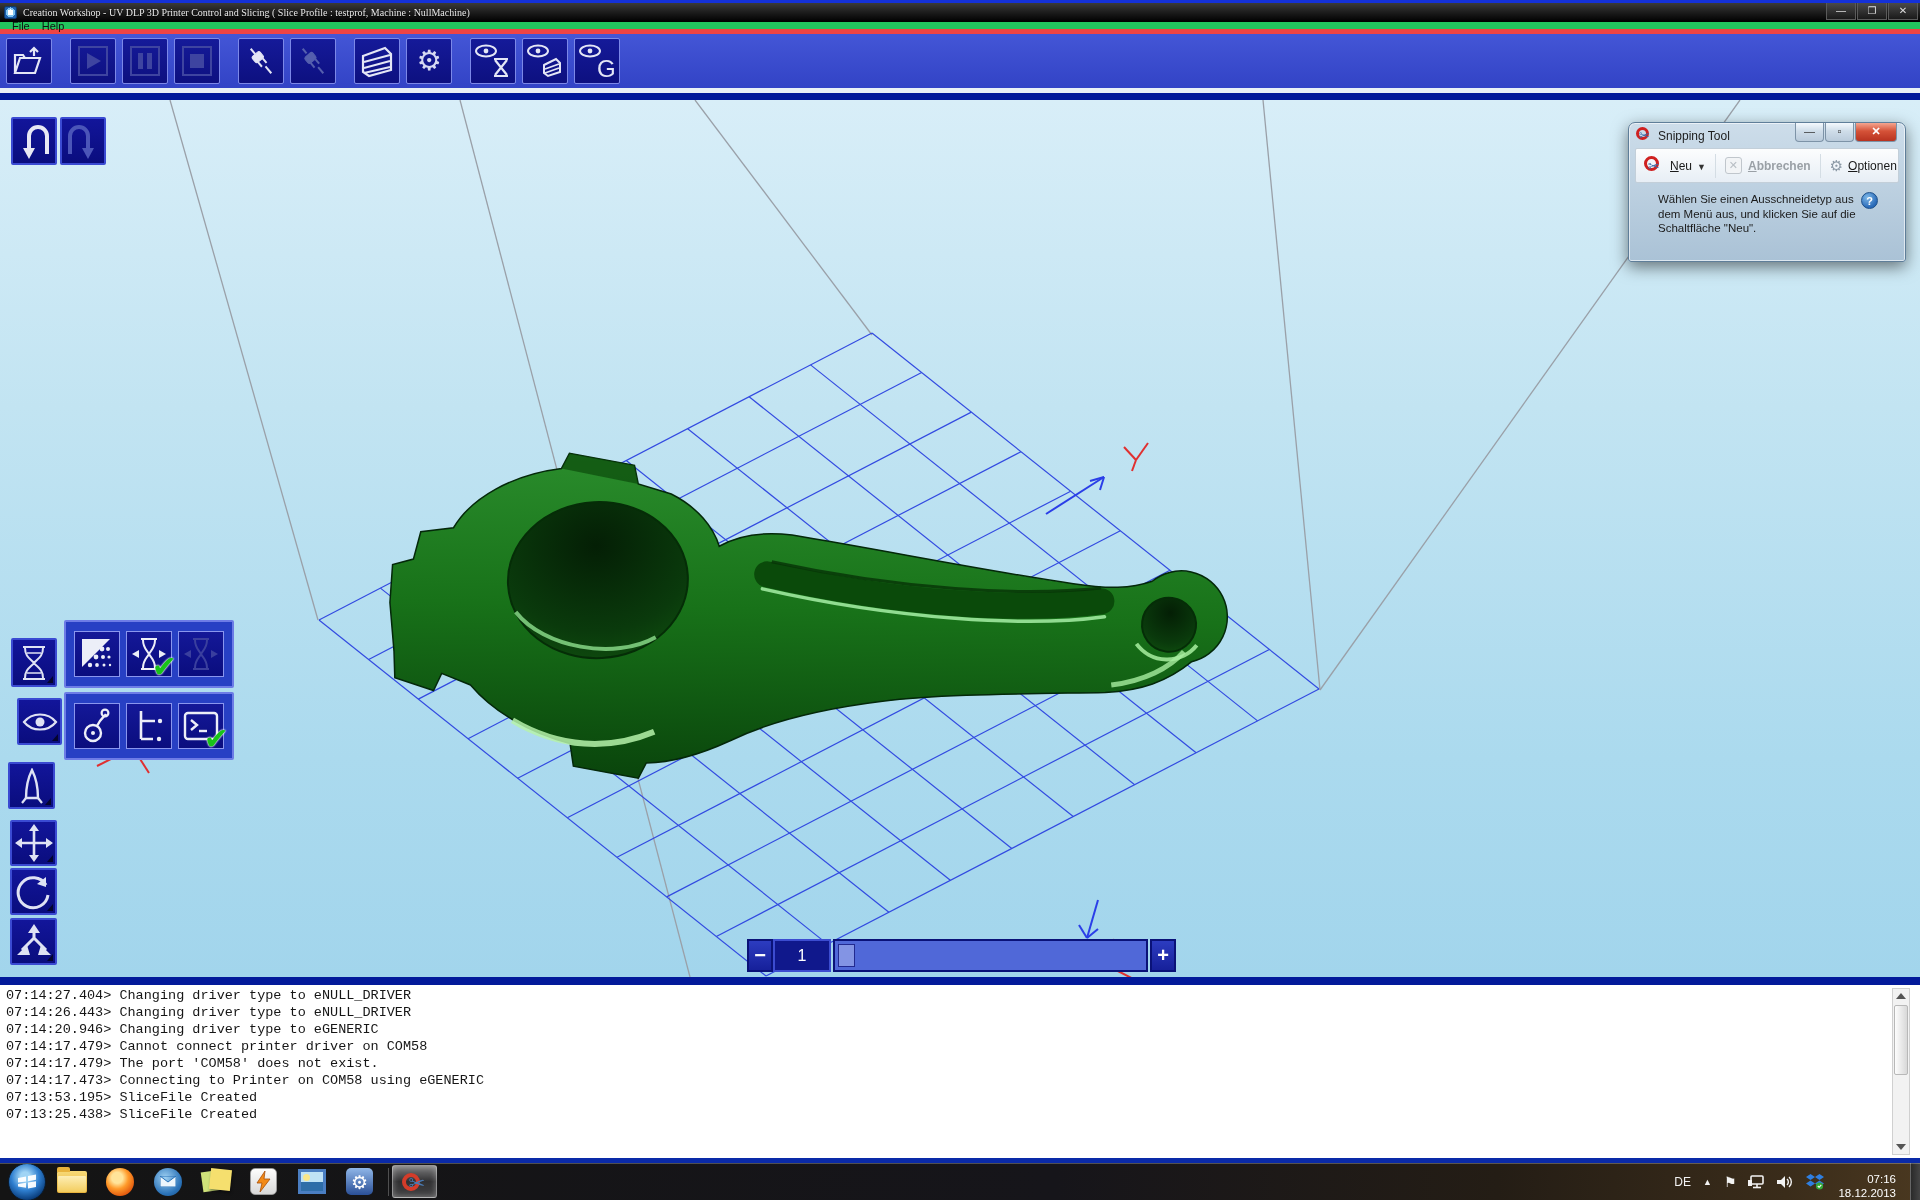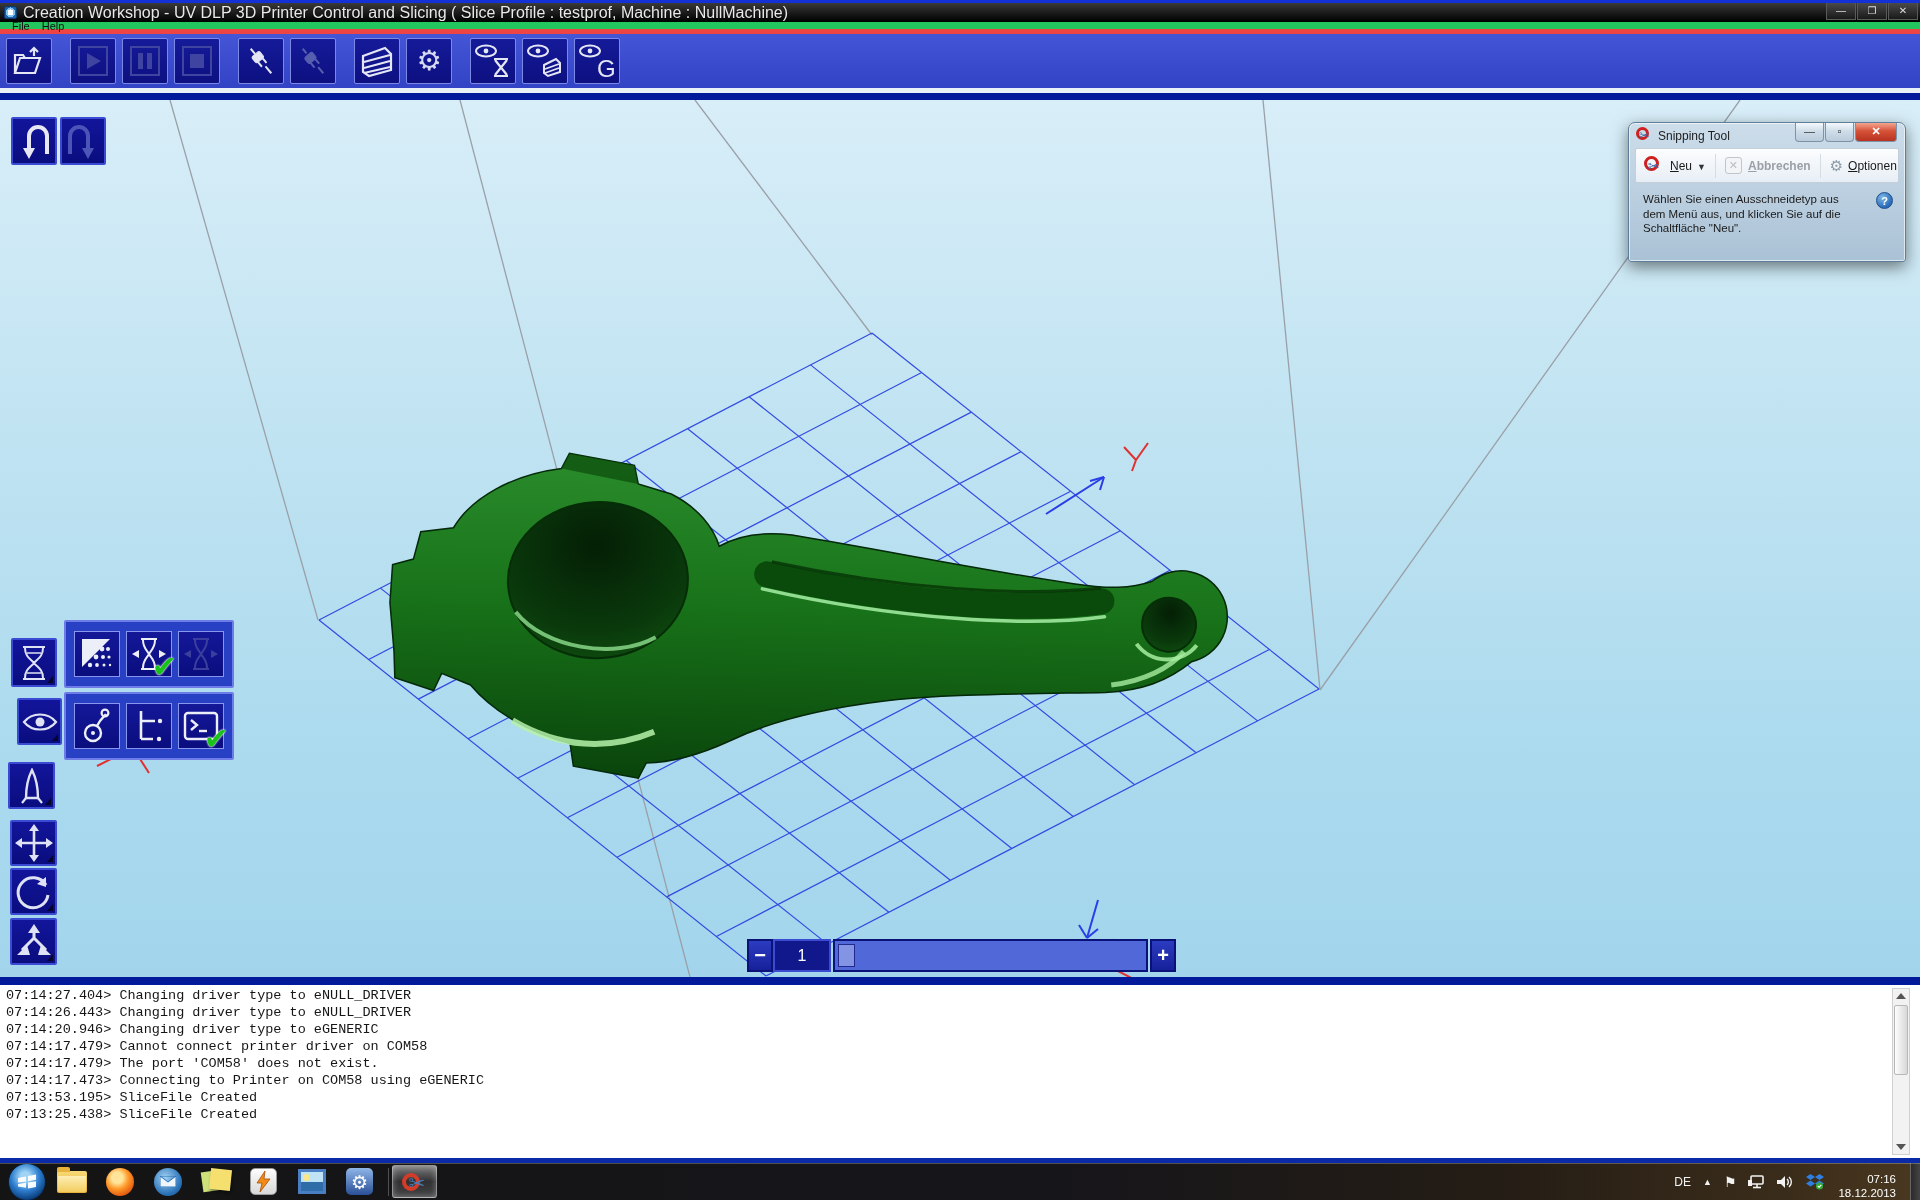--- a/index.html
+++ b/index.html
@@ -5,21 +5,21 @@
   * { margin:0; padding:0; box-sizing:border-box; }
   html,body { width:1920px; height:1200px; overflow:hidden; font-family:"Liberation Sans",sans-serif; background:#000; }
   .abs { position:absolute; }
 
   
   #top-edge { left:0; top:0; width:1920px; height:3px; background:#1431d8; }
   #titlebar { left:0; top:3px; width:1920px; height:19px;
     background:linear-gradient(180deg,#3a3a3a,#161616 60%,#000); display:flex; align-items:center; }
   #app-icon { width:13px; height:13px; margin:0 6px 0 4px; border-radius:2px;
     background:radial-gradient(circle at 50% 50%, #fff 0 3px, #7ec2f0 3px 5px, #1c5fae 5px); border:1px solid #0d3a6e; }
-  #title-text { color:#e9e9e9; font-size:16px; white-space:nowrap; text-shadow:0 1px 1px #000; }
+  #title-text { color:#e9e9e9; font-size:10px; white-space:nowrap; text-shadow:0 1px 1px #000;font-family:Liberation Serif, serif; }
   .winbtns { position:absolute; right:2px; top:0; height:17px; display:flex; }
   .winbtn { width:30px; height:17px; margin-left:1px; background:linear-gradient(180deg,#4a4a4a,#1a1a1a);
     border:1px solid #5a5a5a; border-top:none; color:#ddd; font-size:10px; line-height:15px; text-align:center; }
   #menubar { left:0; top:22px; width:1920px; height:12px; background:#22c55e; display:flex; align-items:center; border-bottom:5px solid #ef4444;}
   .menu-item { font-size:11px; color:#111; margin-left:12px; }
 
   
   #toolbar { left:0; top:34px; width:1920px; height:54px; background:linear-gradient(180deg,#4456d6,#3243c6);
     display:flex; align-items:center; }
   .tbtn { width:46px; height:46px; margin-left:6px; background:linear-gradient(180deg,#151a99,#0d1080);
@@ -79,21 +79,21 @@
   .snipbtn.close { width:42px; background:linear-gradient(180deg,#f5a58f,#d55238 45%,#b83320); color:#fff; font-weight:bold; }
   #snip-toolbar { margin:0 6px; height:35px; background:linear-gradient(180deg,#fcfdfe,#e7eef5);
     border:1px solid #c3cfd9; border-radius:2px; display:flex; align-items:center; font-size:12px; color:#1a1a1a; }
   .u { text-decoration:underline; }
   #neu-caret { font-size:9px; margin:2px 0 0 5px; color:#333; }
   .snip-sep { width:1px; height:24px; background:#d4dde4; margin:0 9px; }
   .gray { color:#9aa0a6;font-weight:bold; }
   #abbr-icon { width:17px; height:17px; border:1px solid #c0c6cc; border-radius:3px; color:#b8bec4; font-size:11px;
     line-height:15px; text-align:center; margin-right:6px; background:#f2f4f6; }
   .gear-glyph { font-family:"DejaVu Sans",sans-serif; color:#8c9aa6; font-size:15px; margin-right:5px; }
-  #snip-body { margin:1px 6px; padding:8px 10px 0 8px; font-size:11.5px; line-height:14.5px; color:#1a1a1a; position:relative; }
+  #snip-body { margin:1px 21px; padding:8px 10px 0 8px; font-size:11.5px; line-height:14.5px; color:#1a1a1a; position:relative; }
   #snip-help { position:absolute; right:6px; top:8px; width:17px; height:17px; border-radius:50%;
     background:radial-gradient(circle at 35% 30%,#7db8e8,#2a6ab8 70%); color:#fff; font-size:11px; font-weight:bold;
     text-align:center; line-height:17px; border:1px solid #1c4f8a; }
 
   
   #taskbar { left:0; top:1163px; width:1920px; height:37px;
     background:linear-gradient(90deg,#141414 0%,#16151a 55%,#241d15 78%,#3a2c1a 93%,#4a3820 100%); display:flex; align-items:center; }
   #taskbar::before { content:""; position:absolute; left:0; top:0; width:100%; height:1px; background:rgba(255,255,255,.25); }
   .task-icon { width:45px; height:33px; margin-left:3px; border-radius:3px; display:flex; align-items:center; justify-content:center; }
   .task-icon.active { background:linear-gradient(180deg,rgba(255,255,255,.45),rgba(255,255,255,.12) 50%,rgba(255,255,255,.2));

